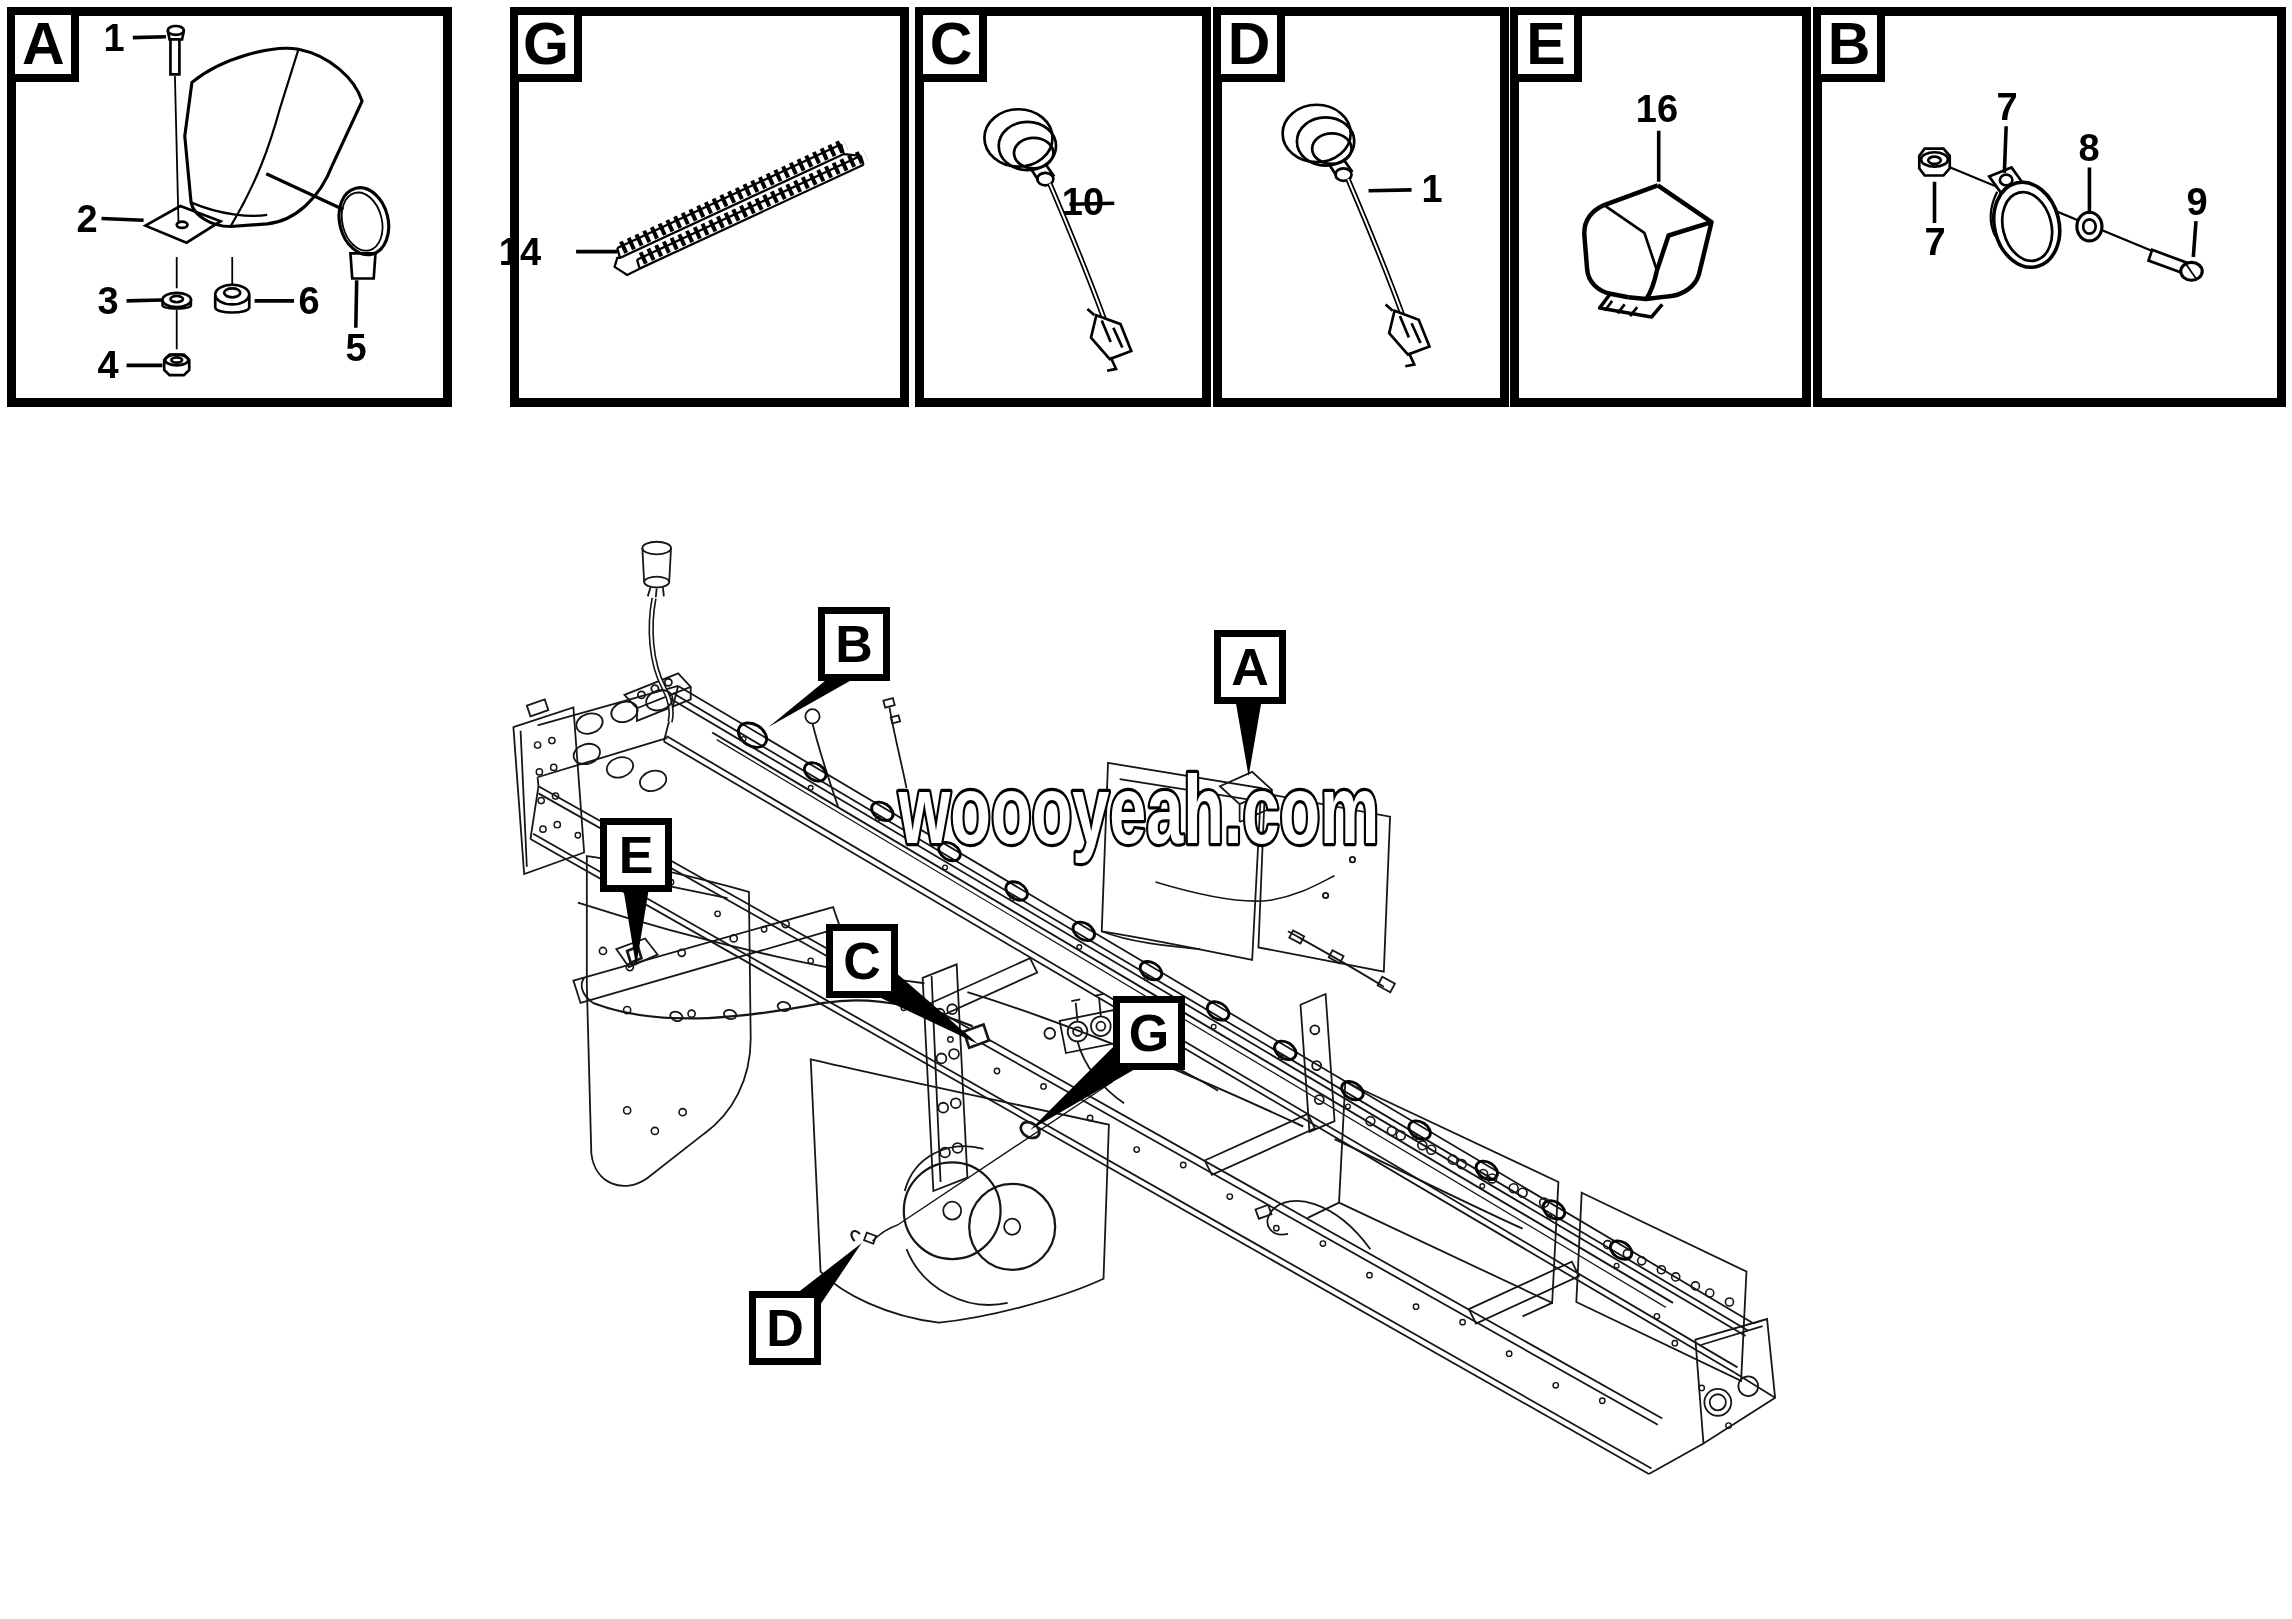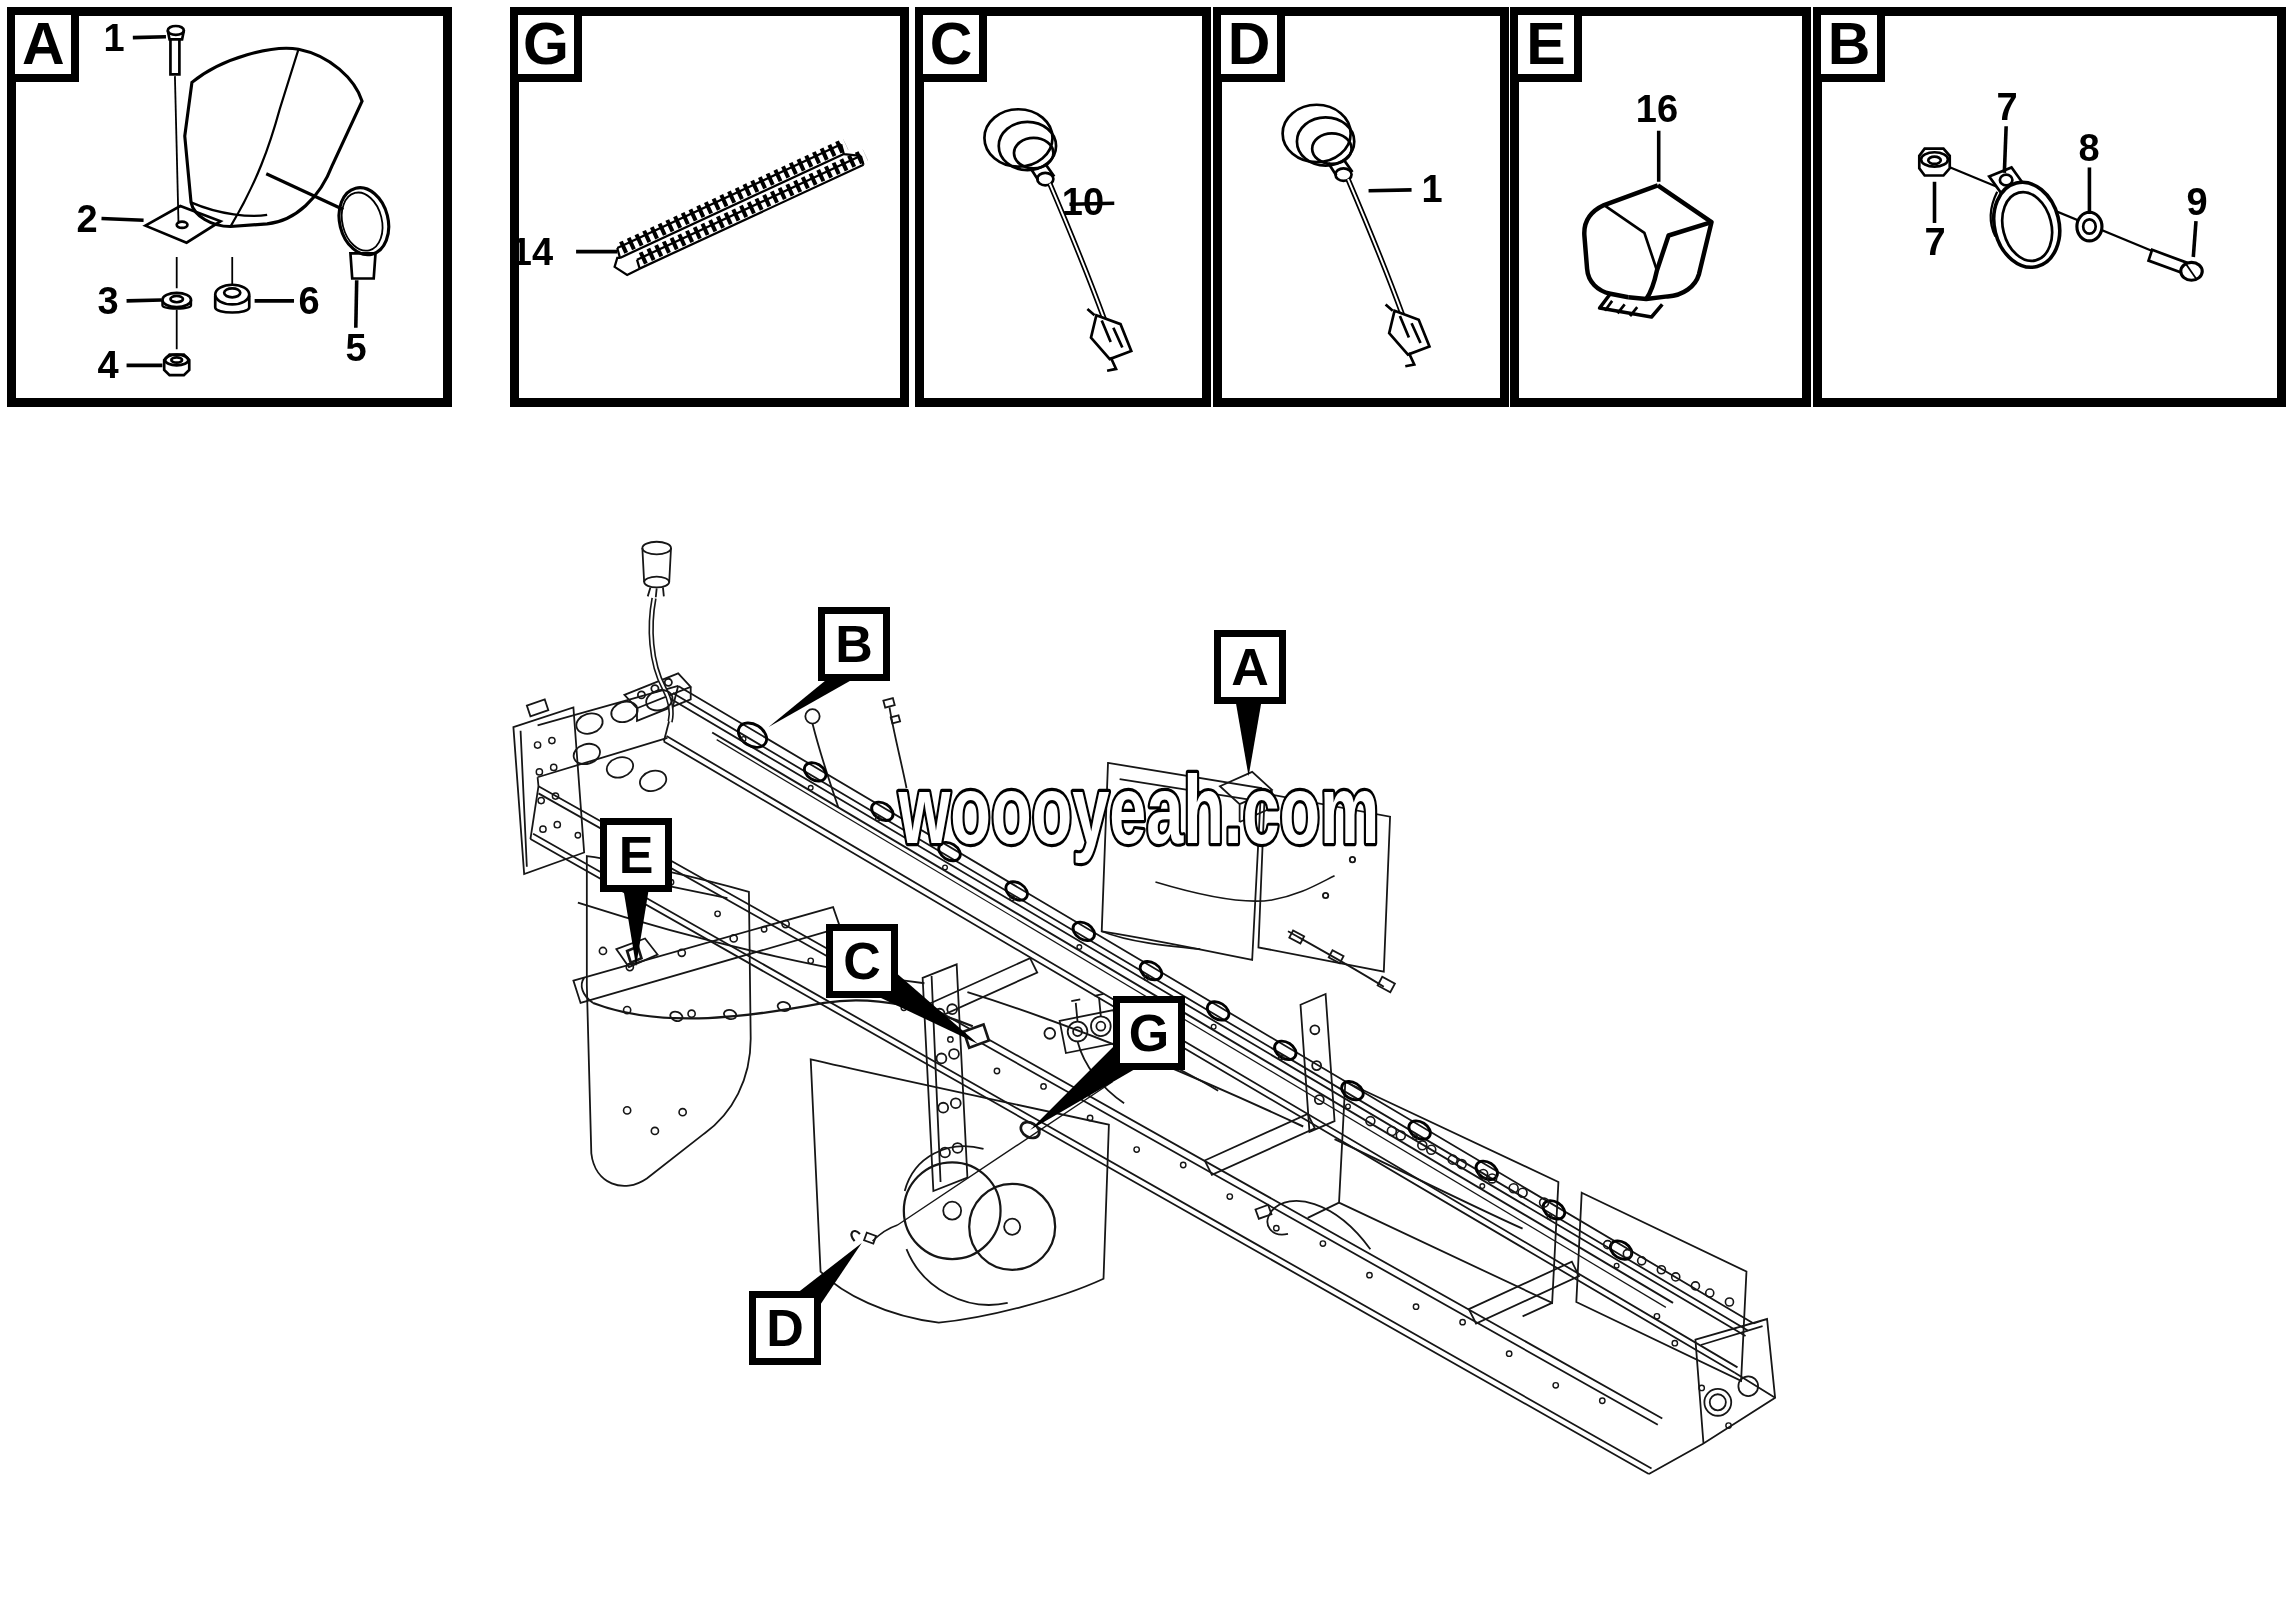--- a/index.html
+++ b/index.html
@@ -367,21 +367,21 @@
 <div class="plabel" style="left:1813px">
     <span>B</span>
   </div>
 
 <div class="pnum" style="left:114px;top:38px">1</div>
 <div class="pnum" style="left:87px;top:219px">2</div>
 <div class="pnum" style="left:108px;top:301px">3</div>
 <div class="pnum" style="left:108px;top:365px">4</div>
 <div class="pnum" style="left:356px;top:348px">5</div>
 <div class="pnum" style="left:309px;top:301px">6</div>
-<div class="pnum" style="left:532px;top:252px">14</div>
+<div class="pnum" style="left:520px;top:252px">14</div>
 <div class="pnum" style="left:1083px;top:202px">10</div>
 <div class="pnum" style="left:1432px;top:189px">1</div>
 <div class="pnum" style="left:1657px;top:109px">16</div>
 <div class="pnum" style="left:2007px;top:107px">7</div>
 <div class="pnum" style="left:2089px;top:148px">8</div>
 <div class="pnum" style="left:2197px;top:202px">9</div>
 <div class="pnum" style="left:1935px;top:242px">7</div>
 
 <svg id="wm" class="layer" viewBox="0 0 2560 1808">
   <text x="1003" y="941" font-family="Liberation Sans, sans-serif" font-weight="bold" font-size="108" fill="#ffffff" stroke="#000000" stroke-width="7" paint-order="stroke" stroke-linejoin="round" textLength="537" lengthAdjust="spacingAndGlyphs">woooyeah.com</text>

